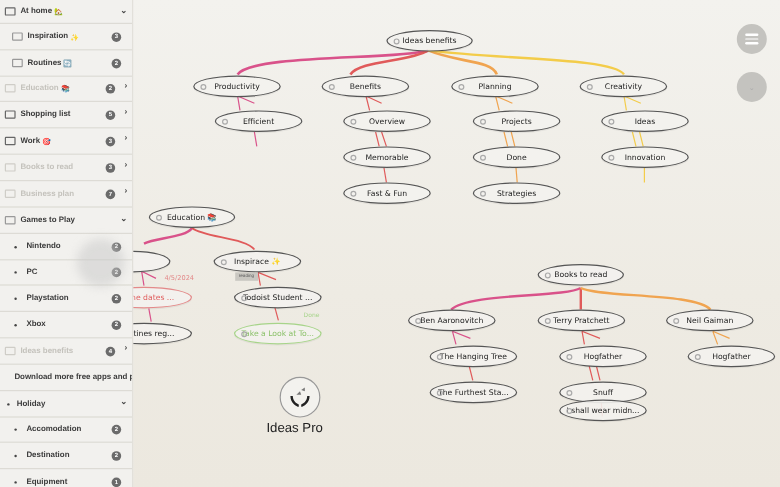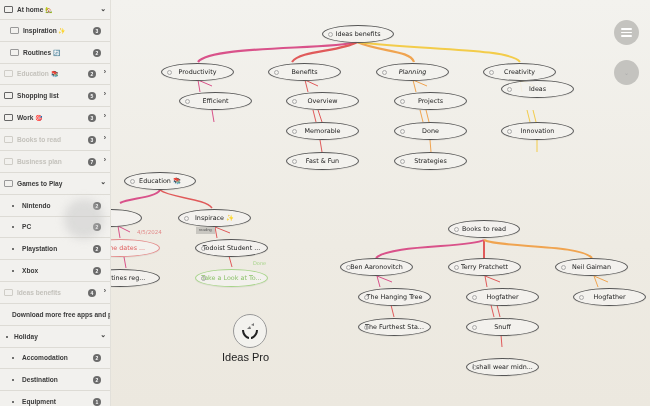--- a/index.html
+++ b/index.html
@@ -120,21 +120,21 @@
       <span>Ideas benefits</span>
     </div>
   <div class="node" style="left:161px;top:63px;width:73px;">
       <span class="ring"></span>
       <span>Productivity</span>
     </div>
   <div class="node" style="left:268px;top:63px;width:73px;">
       <span class="ring"></span>
       <span>Benefits</span>
     </div>
-  <div class="node" style="left:376px;top:63px;width:73px;font-style:italic;">
+  <div class="node" style="left:376px;top:63px;width:73px;">
       <span class="ring"></span>
       <span>Planning</span>
     </div>
   <div class="node" style="left:483px;top:63px;width:73px;">
       <span class="ring"></span>
       <span>Creativity</span>
     </div>
 
   <div class="node" style="left:179px;top:92px;width:73px;">
       <span class="ring"></span>
@@ -160,21 +160,21 @@
     </div>
   <div class="node" style="left:394px;top:122px;width:73px;">
       <span class="ring"></span>
       <span>Done</span>
     </div>
   <div class="node" style="left:394px;top:152px;width:73px;">
       <span class="ring"></span>
       <span>Strategies</span>
     </div>
 
-  <div class="node" style="left:501px;top:80px;width:73px;text-align:center;">
+  <div class="node" style="left:501px;top:92px;width:73px;text-align:center;">
       <span class="ring"></span>
       <span>Ideas</span>
     </div>
   <div class="node" style="left:501px;top:122px;width:73px;">
       <span class="ring"></span>
       <span>Innovation</span>
     </div>
 
   <div class="node" style="left:124px;top:172px;width:72px;">
       <span class="ring"></span>
@@ -233,21 +233,21 @@
     </div>
 
   <div class="node" style="left:466px;top:288px;width:73px;">
       <span class="ring"></span>
       <span>Hogfather</span>
     </div>
   <div class="node" style="left:466px;top:318px;width:73px;">
       <span class="ring"></span>
       <span>Snuff</span>
     </div>
-  <div class="node" style="left:466px;top:358px;width:73px;">
+  <div class="node" style="left:466px;top:333px;width:73px;">
       <span class="ring"></span>
       <span>I shall wear midn...</span>
     </div>
 
   <div class="node" style="left:573px;top:288px;width:73px;">
       <span class="ring"></span>
       <span>Hogfather</span>
     </div>
 
   <div class="logo">

